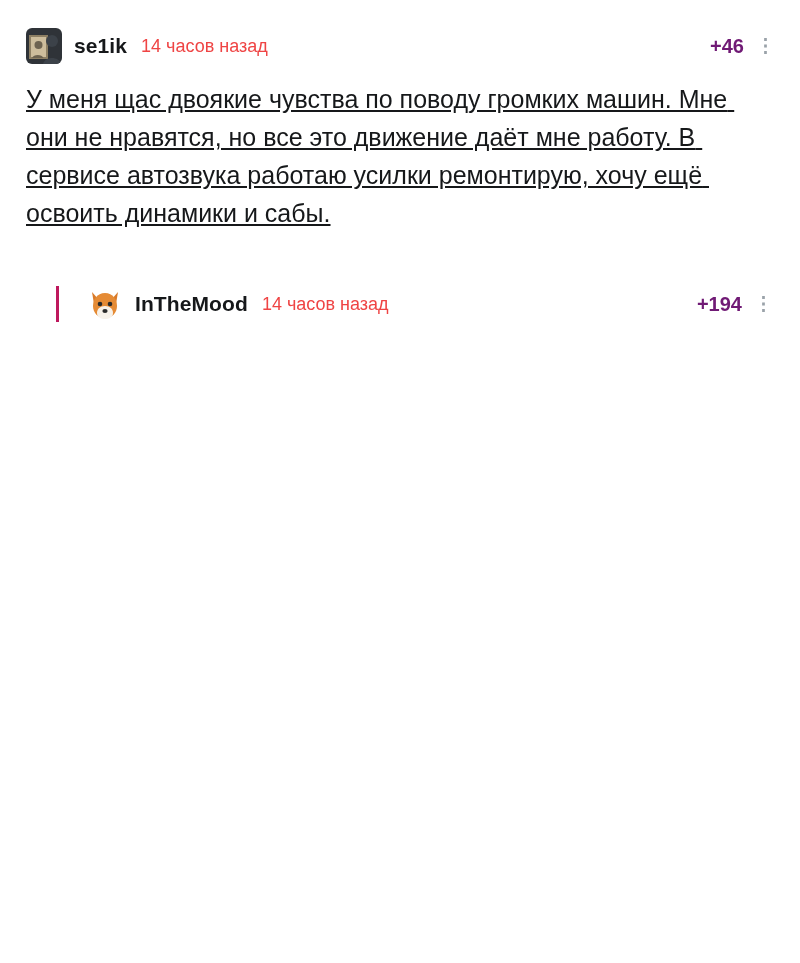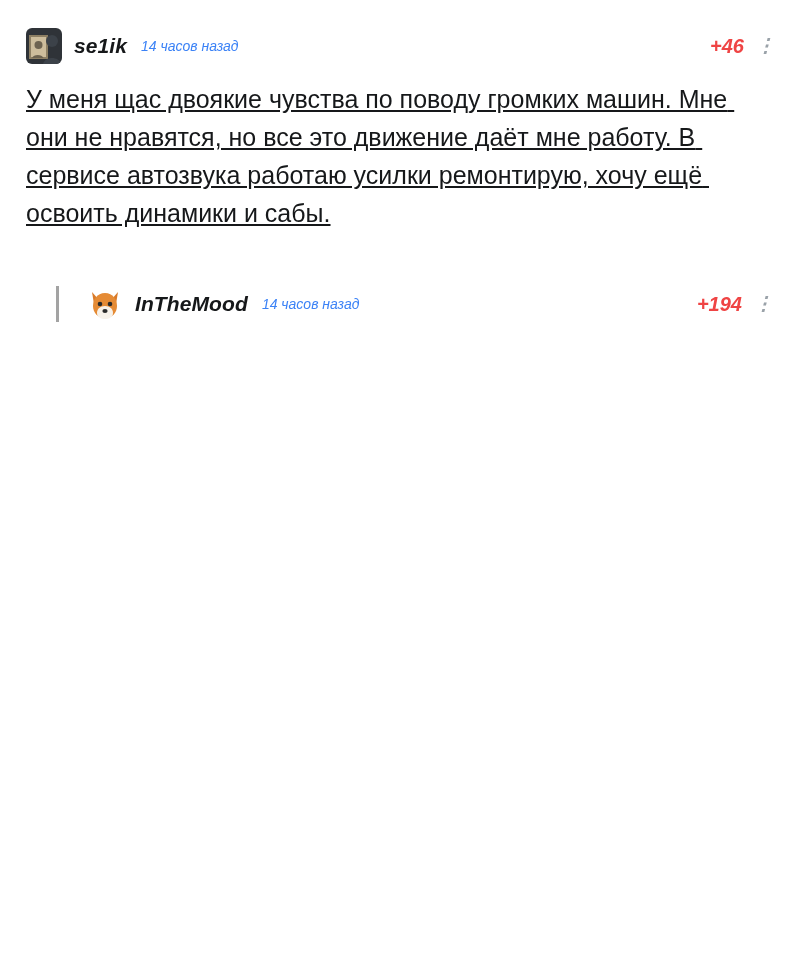--- a/index.html
+++ b/index.html
@@ -28,59 +28,58 @@
     position: relative;
     box-sizing: border-box;
   }
   .comment-root {
     padding-left: 0;
   }
   .comment-reply {
     margin-top: 54px;
     margin-left: 30px;
     padding-left: 28px;
-    border-left: 3px solid #a3a3a3;
+    border-left: 3px solid #be185d;
   }
 
   .chead {
     display: flex;
     align-items: center;
     width: 100%;
     box-sizing: border-box;
-    font-style: italic;
   }
   .avatar {
     width: 36px;
     height: 36px;
     border-radius: 6px;
     flex: 0 0 auto;
     margin-right: 12px;
     overflow: hidden;
     position: relative;
   }
   .avatar svg { display: block; }
 
   .uname {
     font-size: 21px;
     font-weight: bold;
     color: #16181a;
     letter-spacing: 0.1px;
     white-space: nowrap;
   }
   .ctime {
-    font-size: 14px;
-    color: #3b82f6;
+    font-size: 18px;
+    color: #ef4444;
     margin-left: 14px;
     white-space: nowrap;
   }
   .spacer { flex: 1 1 auto; }
   .score {
     font-size: 20px;
     font-weight: bold;
-    color: #ef4444;
+    color: #701a75;
     white-space: nowrap;
   }
   .dots {
     width: 18px;
     text-align: center;
     color: #9aa2a9;
     font-size: 19px;
     line-height: 14px;
     margin-left: 12px;
     font-weight: bold;

